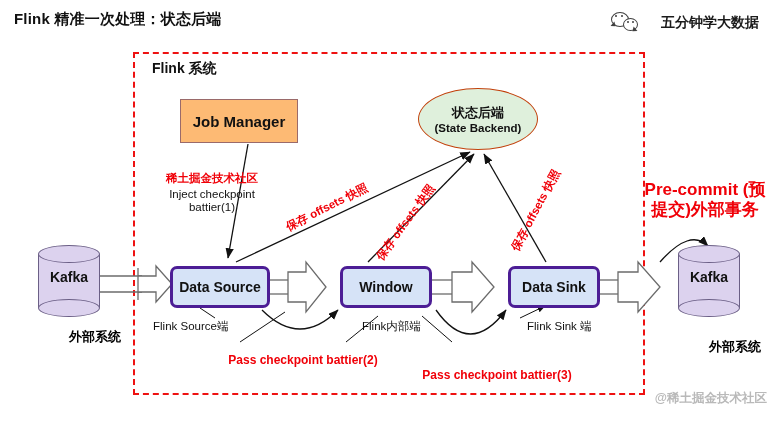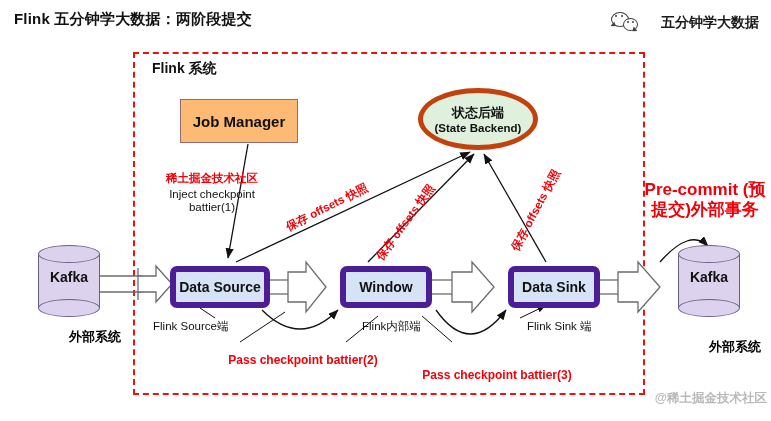--- a/index.html
+++ b/index.html
@@ -57,32 +57,32 @@
   }
 
   
   .node{position:absolute;box-sizing:border-box;display:flex;align-items:center;justify-content:center;}
   #job-manager{
     left:180px;top:99px;width:118px;height:44px;
     background:#fdba74;border:1px solid #9a6a6a;
     font-size:15px;font-weight:700;color:#111;
   }
   .proc{
-    background:#d6e3f7;border:6px solid #4c1d95;border-radius:7px;
+    background:#d6e3f7;border:3px solid #4c1d95;border-radius:7px;
     font-size:14px;font-weight:700;color:#111;
     height:42px;
   }
   #data-source{left:170px;top:266px;width:100px;}
   #window-node{left:340px;top:266px;width:92px;}
   #data-sink{left:508px;top:266px;width:92px;}
 
   
   #state-backend{
     left:418px;top:88px;width:120px;height:62px;
-    background:#dff0dc;border:5px solid #c2410c;border-radius:50%;
+    background:#dff0dc;border:1px solid #c2410c;border-radius:50%;
     flex-direction:column;color:#111;
   }
   #state-backend .l1{font-size:13px;font-weight:700;}
   #state-backend .l2{font-size:11.5px;font-weight:700;}
 
   
   .cyl{position:absolute;width:62px;height:72px;}
   .cyl .body{
     position:absolute;left:0;top:9px;width:62px;height:54px;
     background:#dcd2ee;border-left:1px solid #6b5f86;border-right:1px solid #6b5f86;
@@ -131,21 +131,21 @@
     right:4px;bottom:14px;left:auto;
     font-size:12.5px;color:#b9b9b9;font-weight:600;
     position:absolute;
   }
 </style>
 </head>
 <body>
 
 <div id="stage">
 
-  <div class="t" id="page-title">Flink 五分钟学大数据：两阶段提交</div>
+  <div class="t" id="page-title">Flink 精准一次处理：状态后端</div>
 
   <div id="brand">
     <div class="wc">
       <div class="b1"></div>
         <div class="b2"></div>
       <div class="d d1"></div>
         <div class="d d2"></div>
       <div class="d d3"></div>
         <div class="d d4"></div>
       <div class="t1"></div>

